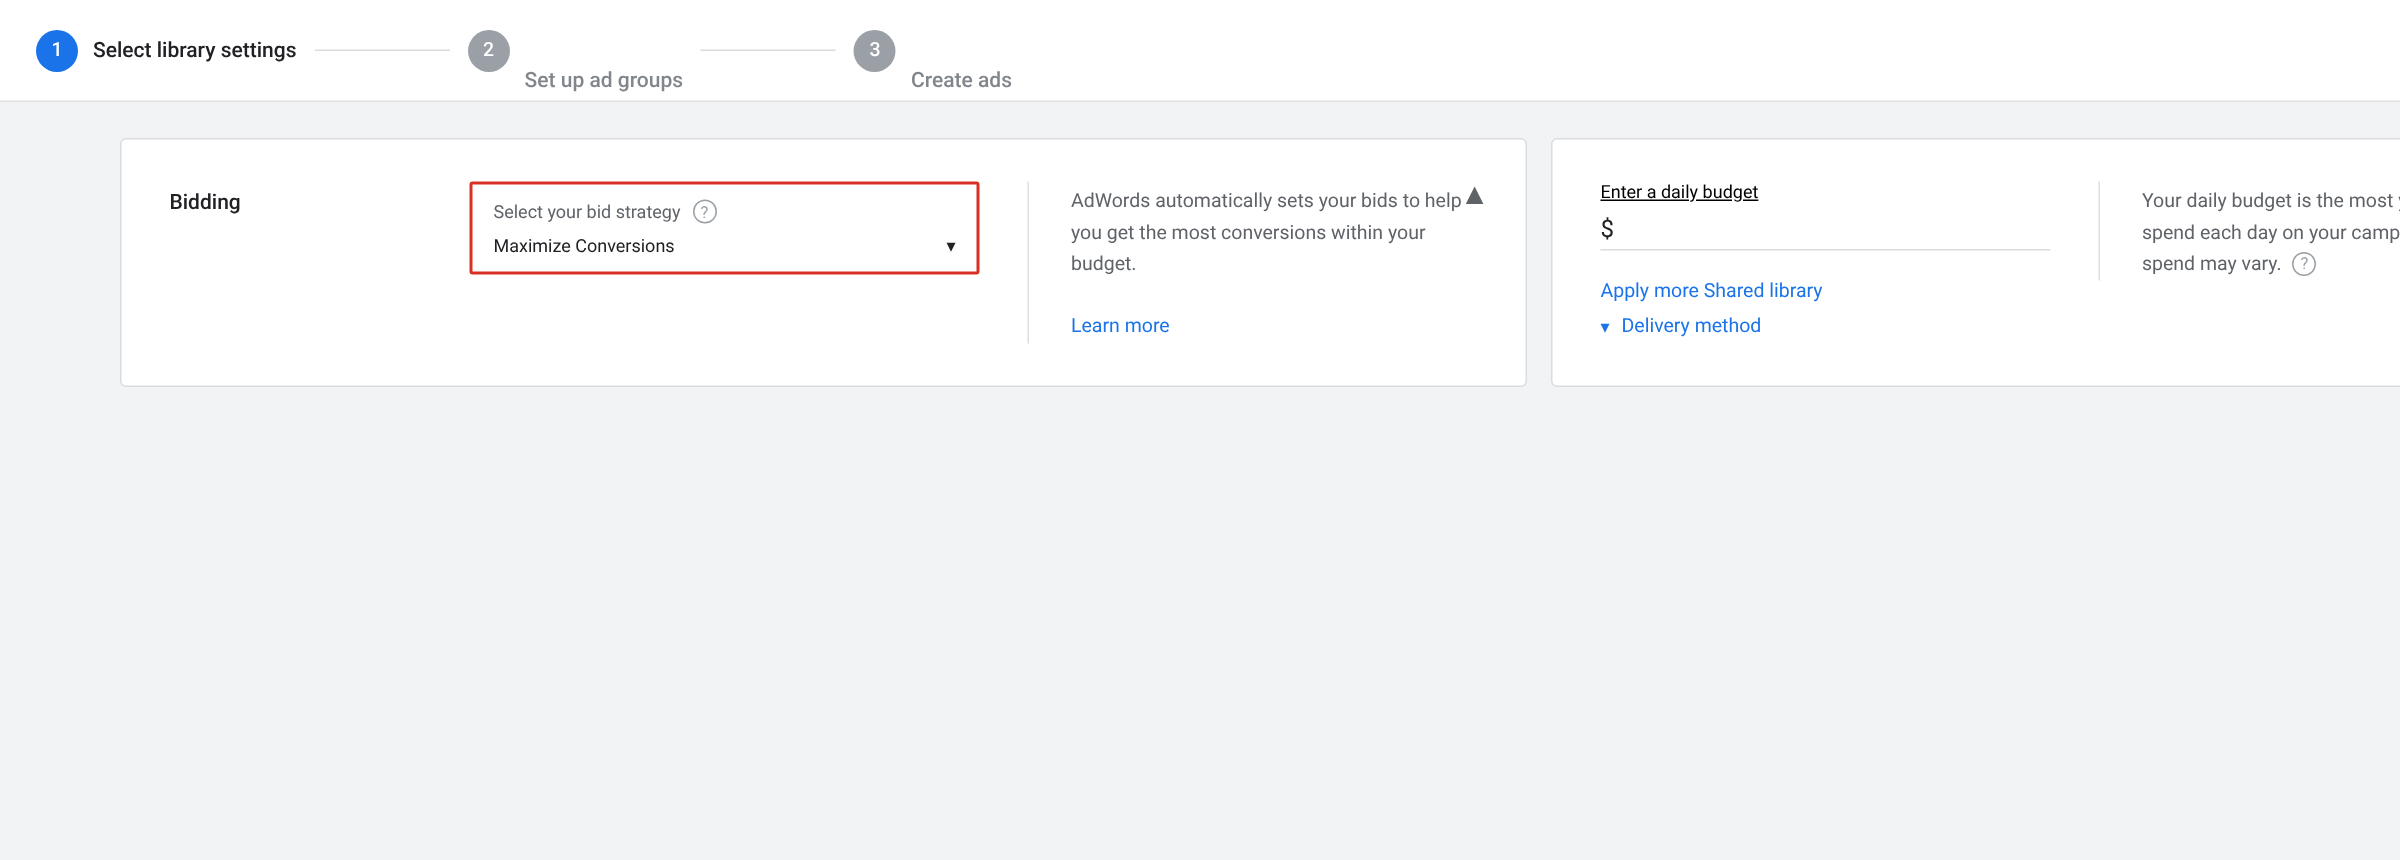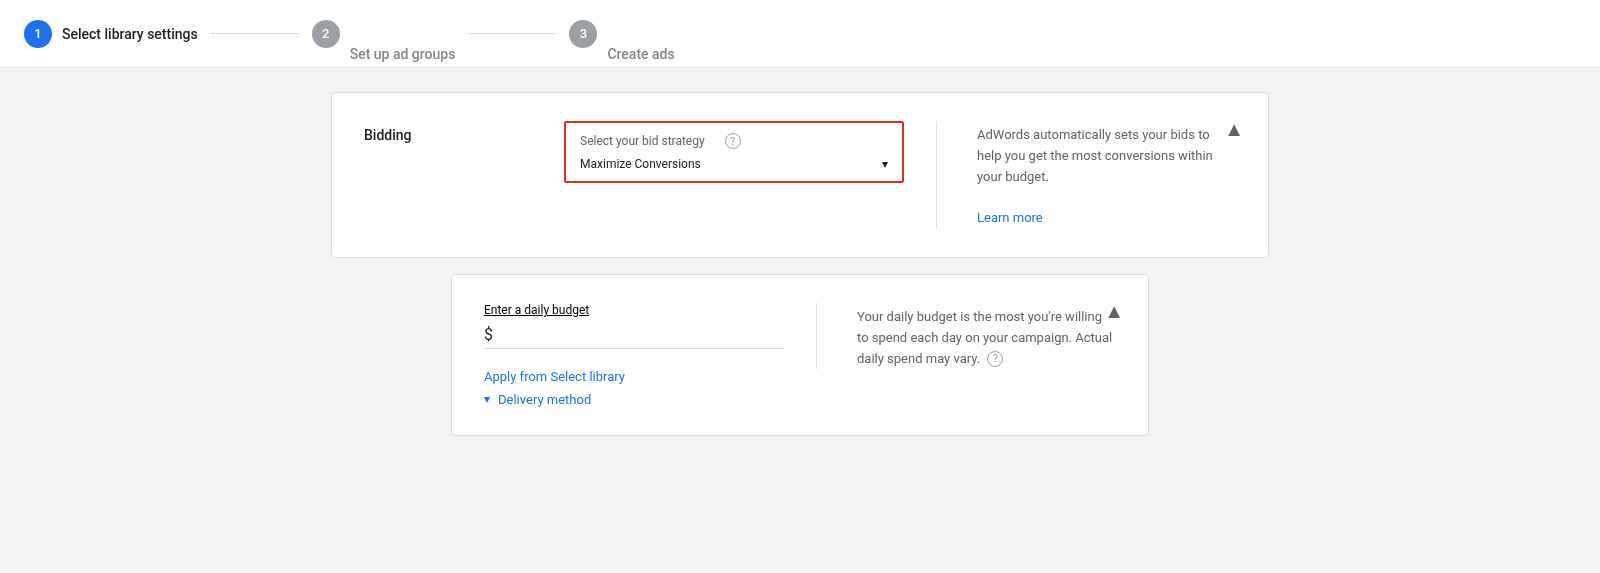--- a/index.html
+++ b/index.html
@@ -72,23 +72,21 @@
       width: 90px;
       height: 1px;
       background-color: #dadce0;
       margin: 0 12px;
     }
 
     
     .main-content {
       padding: 24px 80px;
       display: flex;
-      flex-direction: column;
       gap: 16px;
-      align-items: center;
     }
 
     
     .card {
       background: #fff;
       border-radius: 4px;
       border: 1px solid #dadce0;
       padding: 28px 32px;
       position: relative;
     }
@@ -111,21 +109,21 @@
       flex: 1;
       padding-right: 32px;
     }
 
     .card-hint {
       width: 300px;
       font-size: 13px;
       color: #5f6368;
       line-height: 1.6;
       border-left: 1px solid #e0e0e0;
-      padding-left: 40px;
+      padding-left: 28px;
       padding-top: 4px;
     }
 
     .card-hint a {
       color: #1a73e8;
       text-decoration: none;
       font-size: 13px;
     }
 
     .collapse-icon {
@@ -137,21 +135,21 @@
       cursor: pointer;
     }
 
     
     .bid-strategy-label {
       font-size: 12px;
       color: #5f6368;
       margin-bottom: 8px;
       display: flex;
       align-items: center;
-      gap: 20px;
+      gap: 8px;
     }
 
     .help-icon {
       display: inline-flex;
       align-items: center;
       justify-content: center;
       width: 16px;
       height: 16px;
       border: 1px solid #9aa0a6;
       border-radius: 50%;
@@ -299,21 +297,21 @@
   </div>
 
   <div class="card">
     <div class="card-inner">
       <div class="card-body">
         <div class="budget-label-small">Enter a daily budget</div>
         <div class="budget-input-row">
           <span>$</span>
           <input class="budget-input" type="text" value="" placeholder="" style="">
         </div>
-        <a class="shared-library-link" href="#">Apply from Select library</a>
+        <a class="shared-library-link" href="#">Apply more Shared library</a>
         <div class="delivery-method-row">
           <span class="chevron">▾</span>
           <span>Delivery method</span>
         </div>
       </div>
       <div class="card-hint">
         <p>
           <span>Your daily budget is the most you're willing to spend each day on your campaign. Actual daily spend may vary.</span>
           <span class="help-icon" style="margin-left:4px; vertical-align:middle;">?</span>
         </p>

